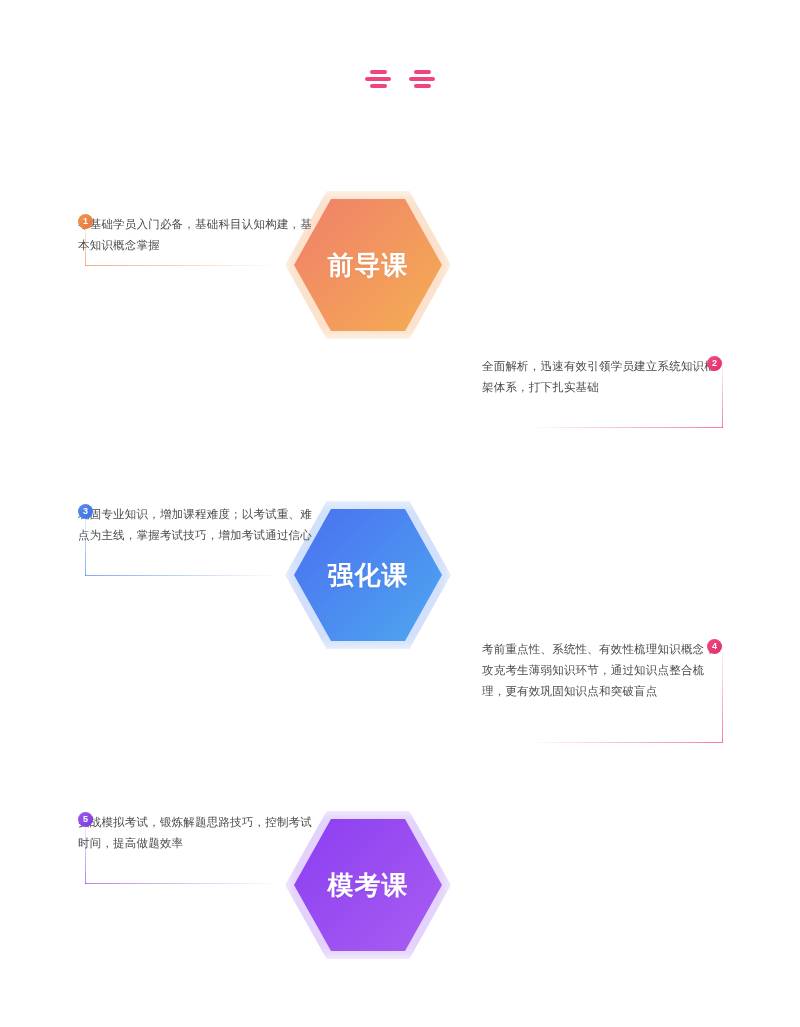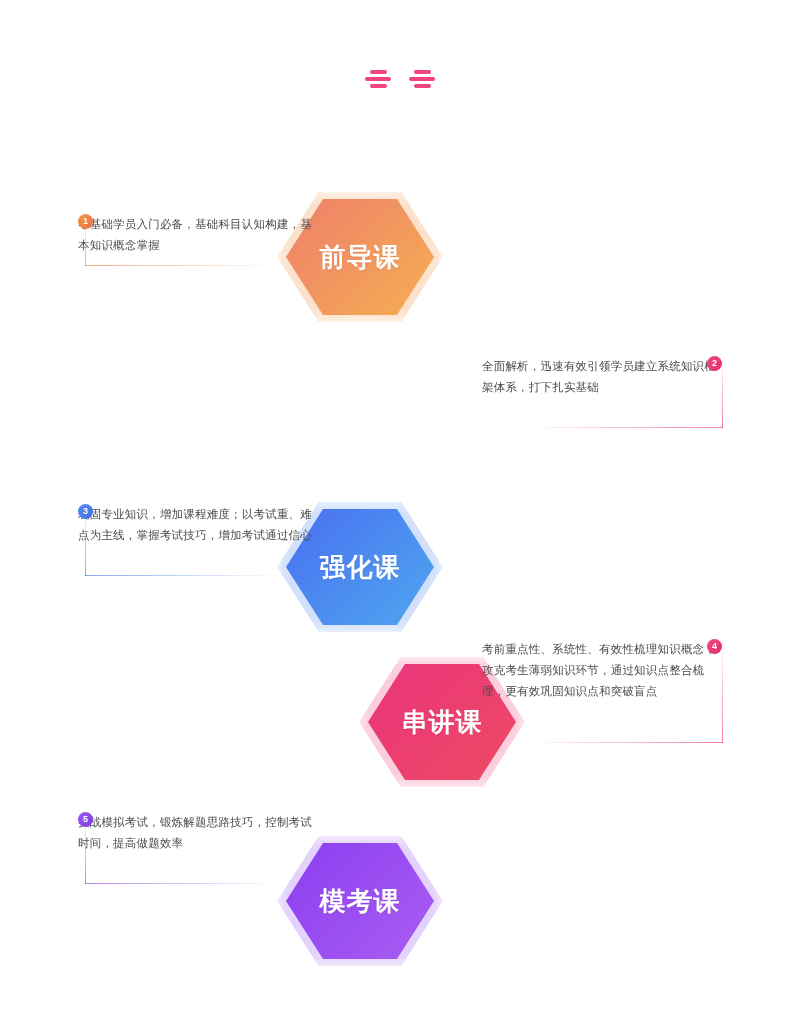--- a/index.html
+++ b/index.html
@@ -69,24 +69,24 @@
   }
 
   
   .hex-wrap {
     position: absolute;
     width: 148px;
     height: 132px;
   }
   .hex-glow, .hex {
     position: absolute;
-    left: 0;
+    left: 8px;
     top: 0;
     width: 148px;
-    height: 116px;
+    height: 132px;
     -webkit-clip-path: polygon(25% 0%, 75% 0%, 100% 50%, 75% 100%, 25% 100%, 0% 50%);
     clip-path: polygon(25% 0%, 75% 0%, 100% 50%, 75% 100%, 25% 100%, 0% 50%);
   }
   .hex-glow {
     transform: scale(1.12);
     filter: blur(6px);
     opacity: .30;
   }
   .hex {
     display: flex;
@@ -207,37 +207,31 @@
       <div class="callout left" style="top: 504px; left: 78px;">
         <span class="badge" style="background: linear-gradient(135deg, rgb(91, 141, 240) 0%, rgb(58, 111, 224) 100%);">3</span>
         <p class="desc" style="margin: 0px;">巩固专业知识，增加课程难度；以考试重、难点为主线，掌握考试技巧，增加考试通过信心</p>
       </div>
       <div class="conn left" style="top: 506px; height: 70px; left: 85px; width: 195px;">
         <span class="vline" style="background: linear-gradient(rgba(74, 127, 232, 0) 0%, rgba(74, 127, 232, 0.667) 100%);"></span>
         <span class="hline" style="background: linear-gradient(to right, rgba(74, 127, 232, 0.667) 0%, rgba(74, 127, 232, 0) 100%);"></span>
       </div>
     </div>
     <div class="step" style="top: 0px;">
-      <div class="hex-wrap" style="top: 664px; left: 368px;">
-        <div class="hex-glow" style="background: rgb(239, 95, 141);"></div>
-        <div class="hex" style="background: linear-gradient(135deg, rgb(233, 52, 125) 0%, rgb(239, 74, 99) 100%);">
-          <span class="hex-label">串讲课</span>
-        </div>
-      </div>
       <div class="callout right" style="top: 639px; left: 482px;">
         <span class="badge" style="background: linear-gradient(135deg, rgb(238, 75, 132) 0%, rgb(227, 45, 104) 100%);">4</span>
         <p class="desc" style="margin: 0px;">考前重点性、系统性、有效性梳理知识概念，攻克考生薄弱知识环节，通过知识点整合梳理，更有效巩固知识点和突破盲点</p>
       </div>
       <div class="conn right" style="top: 641px; height: 102px; left: 528px; width: 195px;">
         <span class="vline" style="background: linear-gradient(rgba(237, 63, 116, 0) 0%, rgba(237, 63, 116, 0.667) 100%);"></span>
         <span class="hline" style="background: linear-gradient(to left, rgba(237, 63, 116, 0.667) 0%, rgba(237, 63, 116, 0) 100%);"></span>
       </div>
     </div>
     <div class="step" style="top: 0px;">
-      <div class="hex-wrap" style="top: 819px; left: 286px; margin-top: 24px;">
+      <div class="hex-wrap" style="top: 819px; left: 286px;">
         <div class="hex-glow" style="background: rgb(163, 107, 242);"></div>
         <div class="hex" style="background: linear-gradient(135deg, rgb(139, 62, 240) 0%, rgb(169, 94, 242) 100%);">
           <span class="hex-label">模考课</span>
         </div>
       </div>
       <div class="callout left" style="top: 812px; left: 78px;">
         <span class="badge" style="background: linear-gradient(135deg, rgb(155, 91, 240) 0%, rgb(123, 58, 224) 100%);">5</span>
         <p class="desc" style="margin: 0px;">实战模拟考试，锻炼解题思路技巧，控制考试时间，提高做题效率</p>
       </div>
       <div class="conn left" style="top: 814px; height: 70px; left: 85px; width: 195px;">

